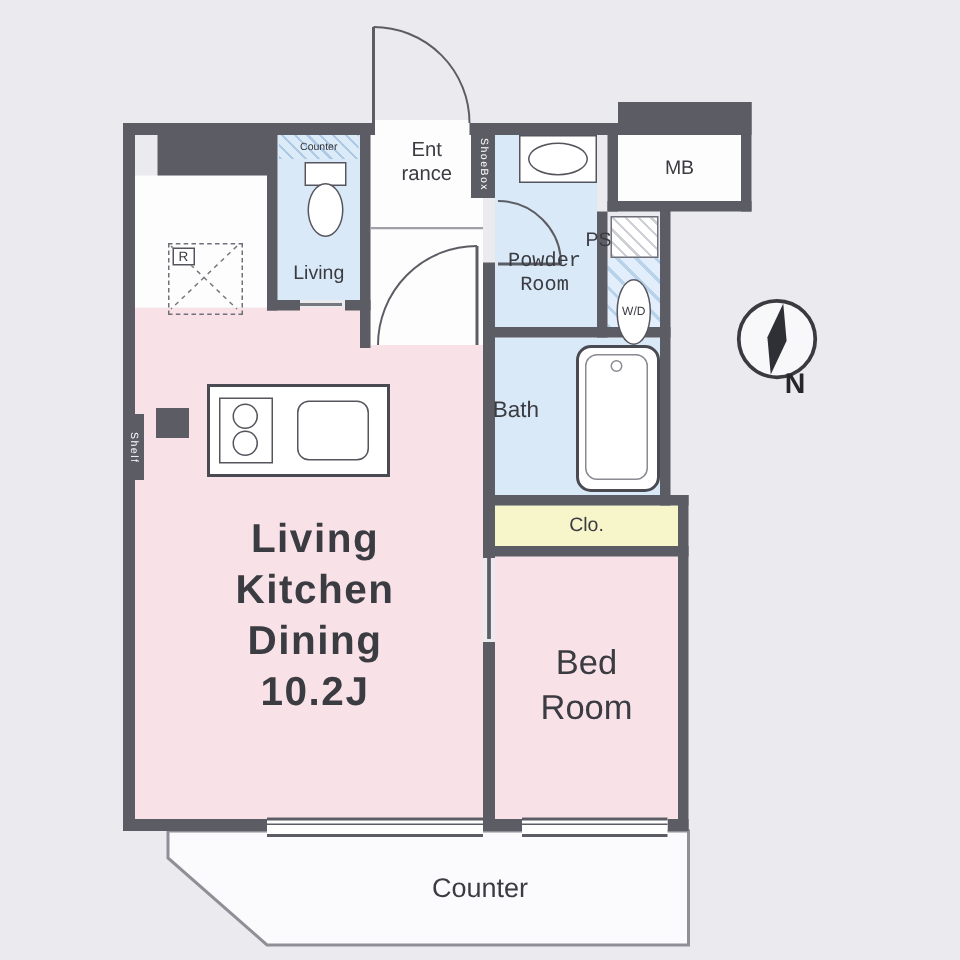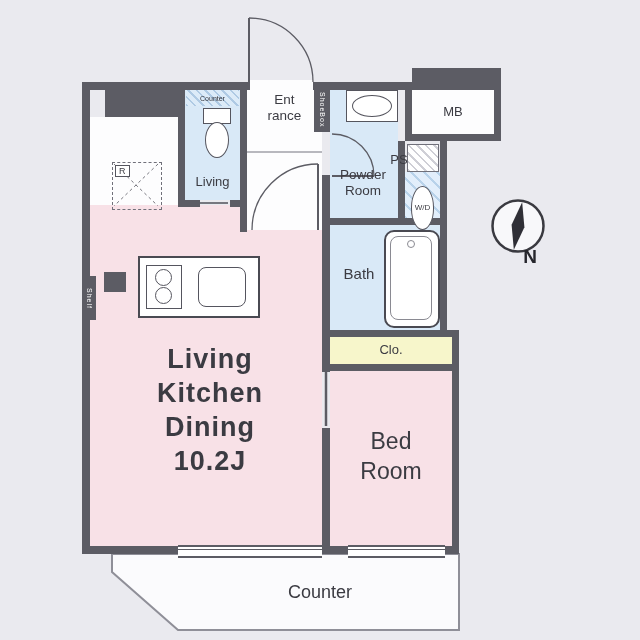--- a/index.html
+++ b/index.html
@@ -136,22 +136,22 @@
 <div class="lbl" style="left:100px;top:342px;width:220px;font-size:27px;line-height:34px;letter-spacing:1px;font-weight:bold;">
   <div>Living</div>
   <div>Kitchen</div>
   <div>Dining</div>
   <div>10.2J</div>
 </div>
 <div class="lbl" style="left:330px;top:426px;width:122px;font-size:23px;line-height:30px;">
   <div>Bed</div>
   <div>Room</div>
 </div>
-<div class="lbl" style="left:330px;top:265px;width:58px;font-size:15px;">Bath</div>
-<div class="lbl" style="left:328px;top:167px;width:70px;font-size:13.5px;">
+<div class="lbl" style="left:315px;top:265px;width:58px;font-size:15px;">Bath</div>
+<div class="lbl" style="left:328px;top:167px;width:70px;font-size:13.5px;font-family:Liberation Mono, monospace;">
   <div>Powder</div>
   <div>Room</div>
 </div>
 <div class="lbl" style="left:185px;top:174px;width:55px;font-size:13px;">Living</div>
 <div class="lbl" style="left:247px;top:92px;width:75px;font-size:13.5px;">
   <div>Ent</div>
   <div>rance</div>
 </div>
 <div class="lbl" style="left:412px;top:104px;width:82px;font-size:13px;">MB</div>
 <div class="lbl" style="left:330px;top:342px;width:122px;font-size:13px;">Clo.</div>

